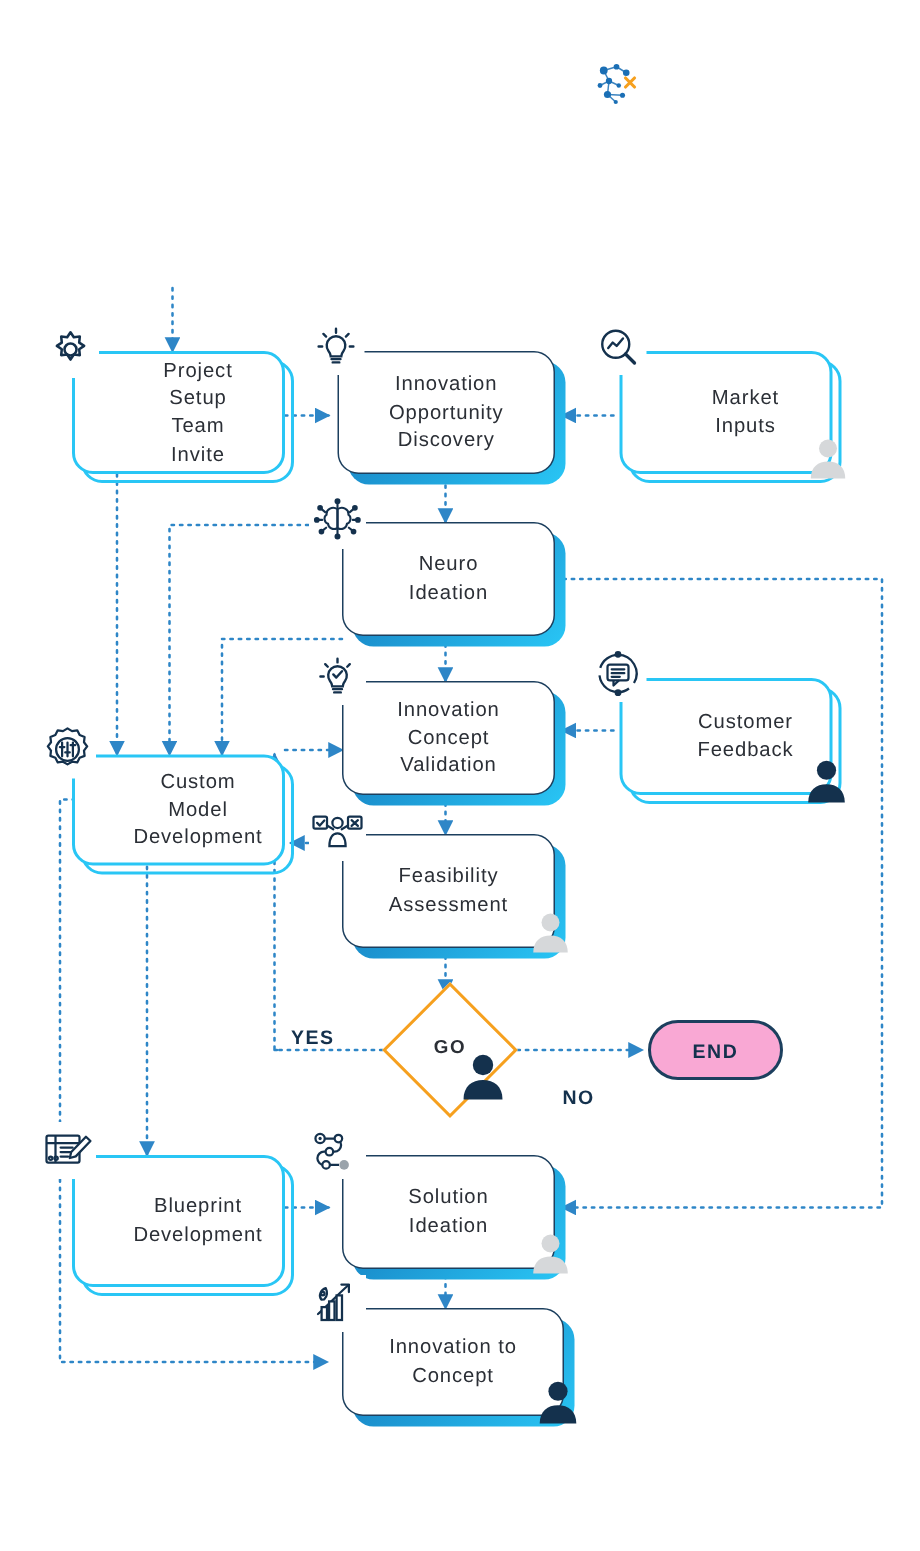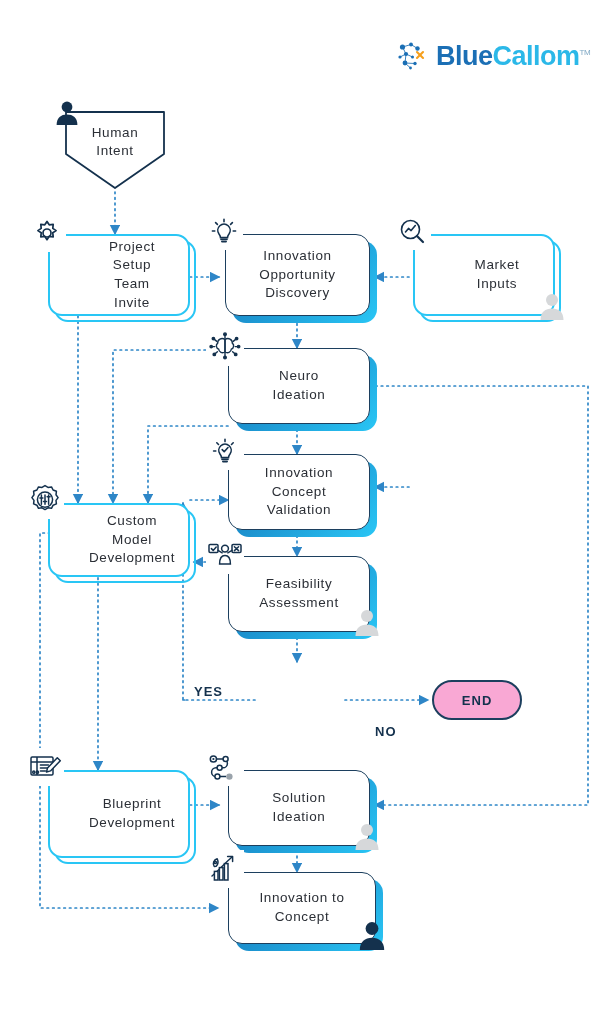--- a/index.html
+++ b/index.html
@@ -100,21 +100,20 @@
           <line x1="9" y1="22" x2="19" y2="22.5"></line>
           <line x1="9" y1="22" x2="14.5" y2="27"></line>
           <line x1="4" y1="16" x2="10" y2="13"></line>
         </g>
         <g stroke="#f6a01e" stroke-width="2.1" stroke-linecap="round">
           <line x1="21" y1="11" x2="27" y2="17"></line>
           <line x1="27" y1="11" x2="21" y2="17"></line>
         </g>
       </svg>
     </span>
-    <span class="word"><span class="b">Blue</span><span class="c">Callom</span><span class="tm">TM</span></span>
   </div>
 
   <svg id="wires" viewBox="0 0 613 1034">
     <defs>
       <marker id="ar" markerWidth="7" markerHeight="7" refX="5.4" refY="3.1" orient="auto">
         <path d="M0,0 L6.2,3.1 L0,6.2 z" fill="#2e86c7"></path>
       </marker>
       <linearGradient id="gsh" x1="0" y1="0" x2="1" y2="1">
         <stop offset="0" stop-color="#1473b8"></stop>
           <stop offset="1" stop-color="#29c6f5"></stop>
@@ -161,33 +160,20 @@
       <path d="M297,845 L297,872"></path>
 
       <path d="M370,386 L588,386 L588,805 L375,805"></path>
     </g>
 
     <g stroke="#2e86c7" stroke-width="1.7" fill="none" stroke-dasharray="1.6 4" stroke-linecap="round">
       <path d="M183,700 L186,700"></path>
     </g>
   </svg>
 
-  <div id="human-intent">
-    <svg width="110" height="80" viewBox="0 0 110 80">
-      <path d="M6,2 L104,2 L104,44 L55,78 L6,44 Z" fill="#fff" stroke="#14314d" stroke-width="1.8" stroke-linejoin="round"></path>
-    </svg>
-    <div class="ht">Human
-Intent</div>
-    <span class="avatar" style="left:-8px;top:-12px;">
-      <svg width="30" height="30" viewBox="0 0 30 30">
-        <circle cx="15" cy="9" r="5.4" fill="#14314d"></circle>
-        <path d="M4.6,27 C4.6,19.6 9,16.4 15,16.4 C21,16.4 25.4,19.6 25.4,27 Z" fill="#14314d"></path>
-      </svg>
-    </span>
-  </div>
 
   <div class="node sty-cyan" style="left:48px;top:234px;width:142px;height:82px;">
     <div class="shadow"></div>
     <div class="card">
       <div class="lbl">Project Setup
 Team Invite</div>
     </div>
     <span class="nicon" style="left:-20px;top:-20px;">
       <svg width="30" height="30" viewBox="0 0 30 30" fill="none" stroke="#14314d" stroke-width="1.7">
         <circle cx="15" cy="15" r="4"></circle>
@@ -274,20 +260,45 @@
         <path d="M11,19 a6.2,6.2 0 1,1 10,0 c-1.2,1.5 -1.4,2.3 -1.5,3.6 h-7 c-0.1,-1.3 -0.3,-2.1 -1.5,-3.6 z"></path>
         <path d="M13.2,14.6 l2,2.1 3.8,-4.2" stroke-linecap="round" stroke-linejoin="round"></path>
         <path d="M13,24.4 h6 M13.8,26.6 h4.4" stroke-linecap="round"></path>
         <g stroke-linecap="round">
             <path d="M16,4.2 v2.4 M7.8,7.8 l1.7,1.7 M24.2,7.8 l-1.7,1.7 M4.6,16 h2.2"></path>
           </g>
       </svg>
     </span>
   </div>
 
+  <div class="node sty-cyan" style="left:413px;top:452px;width:142px;height:78px;">
+    <div class="shadow"></div>
+    <div class="card">
+      <div class="lbl">Customer
+Feedback</div>
+    </div>
+    <span class="nicon" style="left:-20px;top:-22px;">
+      <svg width="32" height="32" viewBox="0 0 32 32" fill="none" stroke="#14314d" stroke-width="1.5">
+        <path d="M16,3.6 a12.4,12.4 0 1,1 -0.01,0" stroke-dasharray="26 5"></path>
+        <rect x="9" y="10" width="14" height="10.6" rx="1.6"></rect>
+        <path d="M13,20.6 l0,3.4 3.6,-3.4" stroke-linejoin="round"></path>
+        <path d="M11.8,13.2 h8.4 M11.8,15.8 h8.4 M11.8,18.2 h5.4" stroke-linecap="round"></path>
+        <g fill="#14314d">
+            <circle cx="16" cy="3.2" r="1.5"></circle>
+            <circle cx="16" cy="28.8" r="1.5"></circle>
+          </g>
+      </svg>
+    </span>
+    <span class="avatar" style="right:-14px;bottom:-14px;">
+      <svg width="36" height="36" viewBox="0 0 36 36">
+        <circle cx="18" cy="10.5" r="6.4" fill="#14314d"></circle>
+        <path d="M5.8,32 C5.8,23.6 11.1,19.8 18,19.8 C24.9,19.8 30.2,23.6 30.2,32 Z" fill="#14314d"></path>
+      </svg>
+    </span>
+  </div>
 
   <div class="node sty-cyan" style="left:48px;top:503px;width:142px;height:74px;">
     <div class="shadow"></div>
     <div class="card">
       <div class="lbl">Custom Model
 Development</div>
     </div>
     <span class="nicon" style="left:-22px;top:-22px;">
       <svg width="34" height="34" viewBox="0 0 34 34" fill="none" stroke="#14314d" stroke-width="1.5">
         <path d="M17,2.6 l3,1.8 3.5,-0.5 1.6,3.1 3.3,1.3 -0.4,3.5 2.1,2.8 -2.1,2.8 0.4,3.5 -3.3,1.3 -1.6,3.1 -3.5,-0.5 -3,1.8 -3,-1.8 -3.5,0.5 -1.6,-3.1 -3.3,-1.3 0.4,-3.5 -2.1,-2.8 2.1,-2.8 -0.4,-3.5 3.3,-1.3 1.6,-3.1 3.5,0.5 z" stroke-linejoin="round"></path>
@@ -318,20 +329,30 @@
       </svg>
     </span>
     <span class="avatar" style="right:-14px;bottom:-12px;">
       <svg width="34" height="34" viewBox="0 0 34 34">
         <circle cx="17" cy="10" r="6" fill="#d6d8da"></circle>
         <path d="M5.5,30 C5.5,22.2 10.4,18.6 17,18.6 C23.6,18.6 28.5,22.2 28.5,30 Z" fill="#d6d8da"></path>
       </svg>
     </span>
   </div>
 
+  <div id="go-diamond">
+    <div class="dia"></div>
+    <div class="golbl">GO</div>
+    <span class="avatar" style="left:48px;top:44px;">
+      <svg width="38" height="38" viewBox="0 0 38 38">
+        <circle cx="19" cy="11" r="6.8" fill="#14314d"></circle>
+        <path d="M6,34 C6,25.2 11.6,21 19,21 C26.4,21 32,25.2 32,34 Z" fill="#14314d"></path>
+      </svg>
+    </span>
+  </div>
   <div class="edge-label" style="left:194px;top:684px;">YES</div>
   <div class="edge-label" style="left:375px;top:724px;">NO</div>
 
   <div id="end-node">
     <span class="e">END</span>
   </div>
 
   <div class="node sty-cyan" style="left:48px;top:770px;width:142px;height:88px;">
     <div class="shadow"></div>
     <div class="card">

